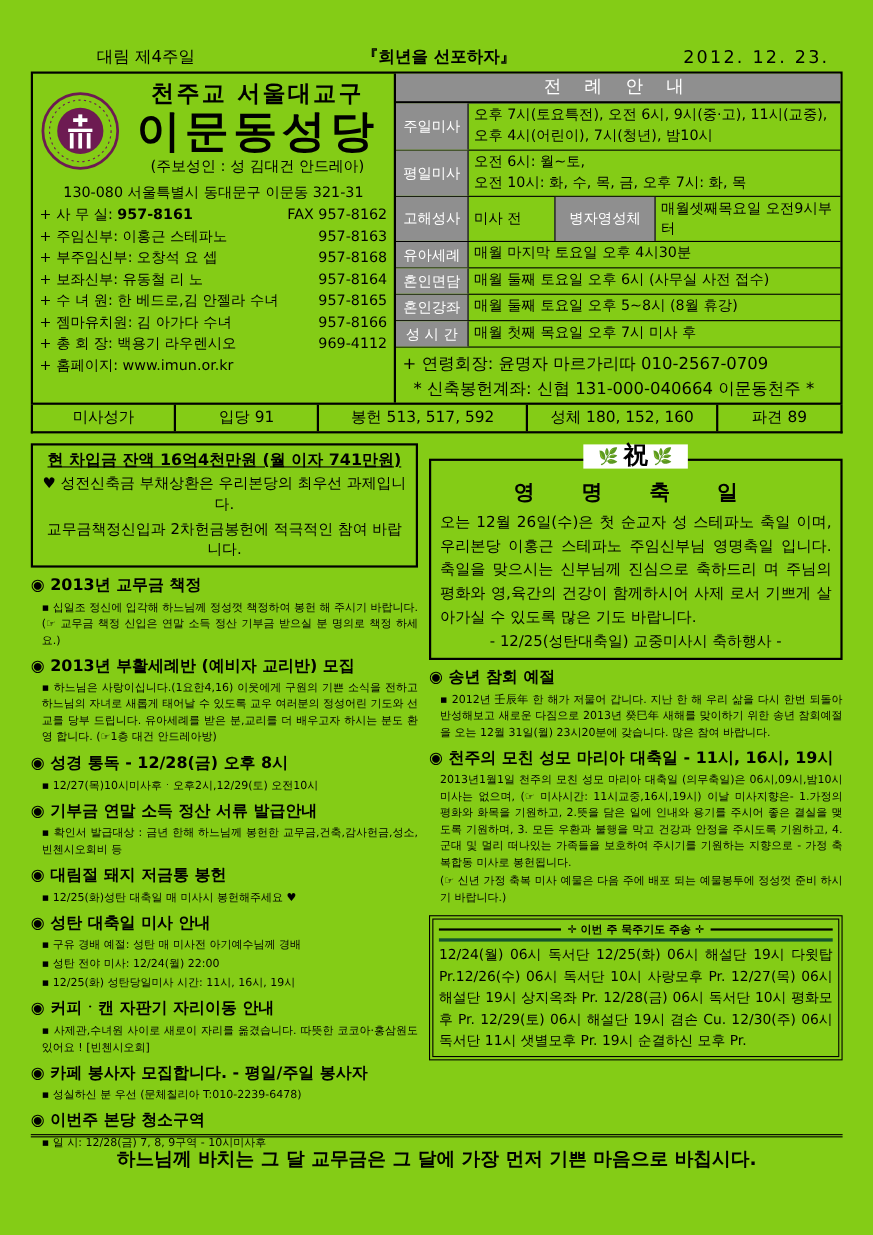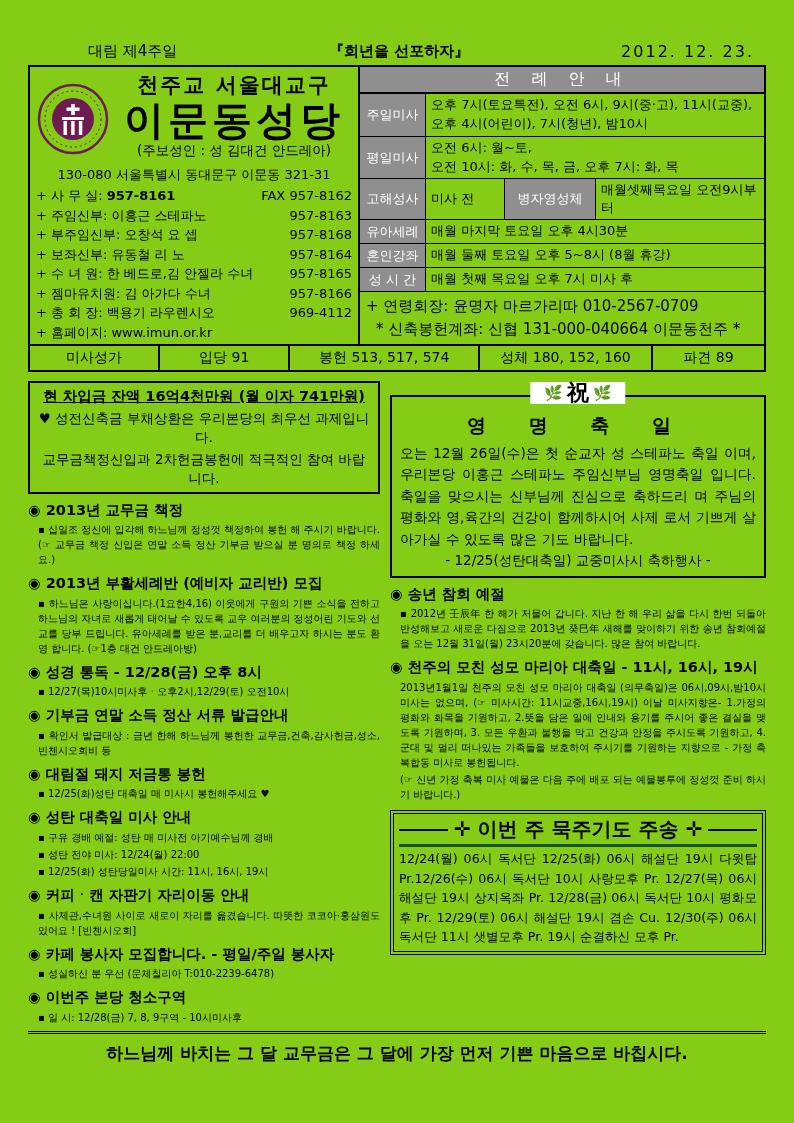--- a/index.html
+++ b/index.html
@@ -69,21 +69,21 @@
   .celeb { border:2px solid #000; position:relative; margin-top:14px; padding:14px 8px 6px 8px; }
   .wreath { position:absolute; top:-15px; left:50%; transform:translateX(-50%);
     background:#fff; padding:0 14px; font-size:22px; font-weight:bold; line-height:1;
     display:flex; align-items:center; gap:4px; }
   .wreath .leaf { font-size:15px; }
   .celeb-title { text-align:center; font-weight:bold; font-size:19px; letter-spacing:18px; margin-top:2px; }
   .celeb-body { font-size:13.8px; line-height:1.55; text-align:justify; margin-top:4px; }
   .celeb-foot { text-align:center; font-size:13.5px; margin-top:2px; }
   
   .rosary { border:4px double #000; margin-top:8px; padding:2px 5px 4px 5px; }
-  .rosary-title { display:flex; align-items:center; gap:6px; font-weight:bold; font-size:20px; }
+  .rosary-title { display:flex; align-items:center; gap:6px; font-weight:bold; font-size:10px; }
   .rosary-title::before, .rosary-title::after { content:""; flex:1; border-top:2px solid #000; }
   .rosary-body { font-size:12.6px; line-height:1.55; text-align:justify; margin-top:1px;
     border-top:3px solid #14532d; padding-top:2px; }
   
   .footer { position:absolute; left:28px; right:28px; bottom:58px;
     border-top:3px double #000; padding-top:8px; text-align:center;
     font-weight:bold; font-size:17px; }
 </style>
 </head>
 <body>
@@ -182,38 +182,42 @@
           <div class="s1">미사 전</div>
           <div class="s2">병자영성체</div>
           <div class="s3">매월셋째목요일 오전9시부터</div>
         </div>
       </div>
       <div class="lit-row" style="min-height:24px;">
         <div class="lit-label">유아세례</div>
         <div class="lit-cell">매월 마지막 토요일 오후 4시30분</div>
       </div>
       <div class="lit-row" style="min-height:24px;">
+        <div class="lit-label">혼인면담</div>
+        <div class="lit-cell">매월 둘째 토요일 오후 6시 (사무실 사전 접수)</div>
+      </div>
+      <div class="lit-row" style="min-height:24px;">
         <div class="lit-label">혼인강좌</div>
         <div class="lit-cell">매월 둘째 토요일 오후 5~8시 (8월 휴강)</div>
       </div>
       <div class="lit-row" style="min-height:24px;">
         <div class="lit-label">성 시 간</div>
         <div class="lit-cell">매월 첫째 목요일 오후 7시 미사 후</div>
       </div>
       <div class="lit-notes">
         <div class="n1">+ 연령회장: 윤명자 마르가리따   010-2567-0709</div>
         <div class="n2">* 신축봉헌계좌: 신협 131-000-040664 이문동천주 *</div>
       </div>
     </div>
   </div>
 
   <div class="hymns">
     <div class="hy-0">미사성가</div>
     <div class="hy-1">입당  91</div>
-    <div class="hy-2">봉헌 513, 517, 574</div>
+    <div class="hy-2">봉헌 513, 517, 592</div>
     <div class="hy-3">성체 180, 152, 160</div>
     <div class="hy-4">파견  89</div>
   </div>
 
   <div class="bodycols">
 
     <div class="col-l">
       <div class="debt">
         <div class="d-title">현 차입금 잔액 16억4천만원 (월 이자 741만원)</div>
         <div class="d-l">♥ 성전신축금 부채상환은 우리본당의 최우선 과제입니다.</div>

